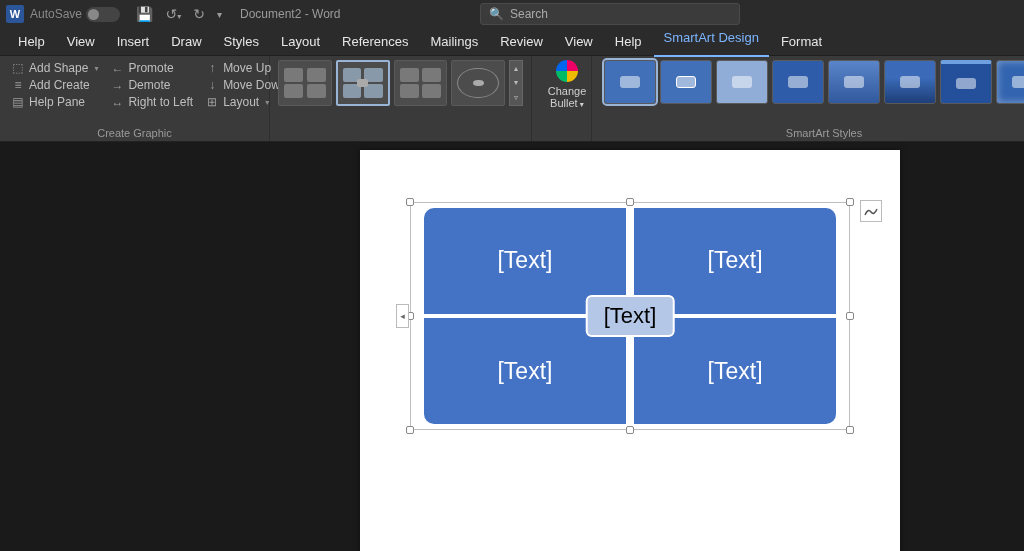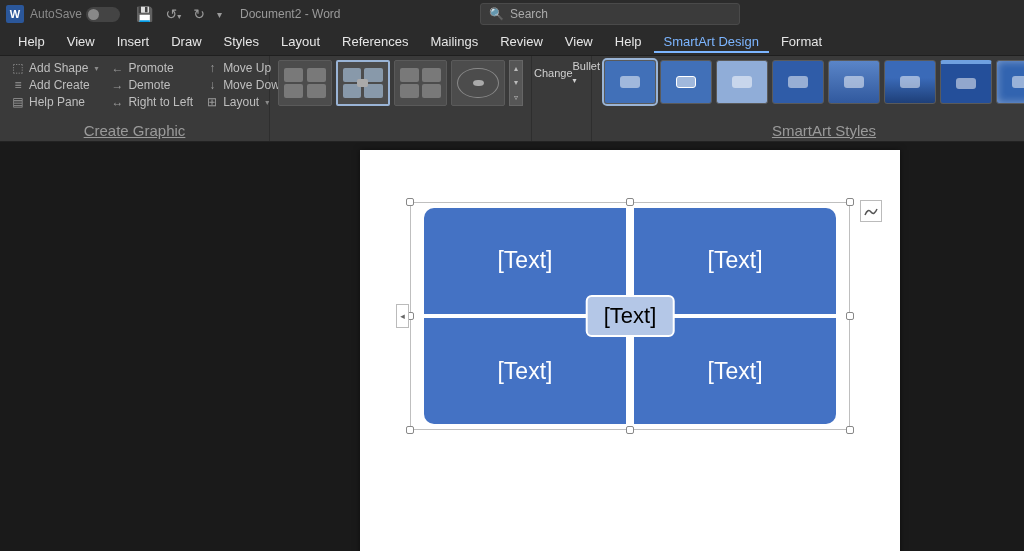--- a/index.html
+++ b/index.html
@@ -12,42 +12,42 @@
   .autosave-toggle { display: inline-flex; align-items: center; background: #444; border-radius: 9px; width: 34px; height: 15px; position: relative; margin: 0 4px; }
   .autosave-knob { width: 11px; height: 11px; background: #888; border-radius: 50%; position: absolute; left: 2px; }
   .qat-btn { color: #9a9a9a; padding: 0 6px; font-size: 14px; }
   .doc-title { color: #9a9a9a; font-size: 12px; margin-left: 12px; }
   .searchbox { position: absolute; left: 480px; top: 3px; width: 260px; height: 22px; background: #3b3b3b; border-radius: 3px; display: flex; align-items: center; padding: 0 8px; color: #aaa; font-size: 12px; border: 1px solid #4a4a4a; }
   .searchbox .mag { margin-right: 6px; font-size: 12px; }
 
   
   .menubar { height: 28px; background: #2b2b2b; display: flex; align-items: center; padding: 0 8px; gap: 2px; border-bottom: 1px solid #1f1f1f; }
   .menu-item { color: #e6e6e6; font-size: 13px; padding: 4px 10px; cursor: pointer; }
-  .menu-item.active { color: #7cb5ff; border-bottom: 2px solid #7cb5ff; padding-bottom: 2px; }
+  .menu-item.active { color: #7cb5ff; border-bottom: 2px solid #7cb5ff; padding-bottom: 10px; }
   .menu-item.secondary { color: #e5e5e5; }
 
   
   .ribbon { height: 86px; background: #3a3a3a; display: flex; align-items: stretch; border-bottom: 1px solid #222; }
   .ribbon-group { border-right: 1px solid #2e2e2e; padding: 4px 8px 2px 8px; display: flex; flex-direction: column; justify-content: space-between; }
-  .group-label { color: #9a9a9a; font-size: 15px; text-align: center; padding-top: 2px; text-decoration: underline; }
+  .group-label { color: #9a9a9a; font-size: 11px; text-align: center; padding-top: 2px; }
   .cg-rows { display: grid; grid-template-columns: auto auto auto; column-gap: 6px; row-gap: 1px; }
   .cg-btn { color: #bfbfbf; font-size: 12px; display: flex; align-items: center; gap: 4px; padding: 1px 3px; white-space: nowrap; }
   .cg-btn .ic { width: 14px; display: inline-block; text-align: center; color: #9a9a9a; font-size: 12px; }
   .cg-btn .caret { font-size: 8px; color: #8a8a8a; margin-left: 2px; }
 
   .layouts-strip { display: flex; gap: 4px; align-items: center; }
   .layout-thumb { width: 54px; height: 46px; background: #4c4c4c; border: 1px solid #5a5a5a; border-radius: 2px; display: flex; align-items: center; justify-content: center; position: relative; }
   .layout-thumb.selected { border: 2px solid #9ab4d6; }
   .thumb-inner { width: 80%; height: 70%; position: relative; }
   .thumb-q { position: absolute; width: 46%; height: 46%; background: #797979; border-radius: 2px; }
   .sel .thumb-q { background: #8899aa; }
   .thumb-center { position: absolute; width: 28%; height: 24%; background: #aaa; border-radius: 2px; left: 36%; top: 38%; }
   .layout-scroll { width: 14px; height: 46px; background: #565656; border: 1px solid #666; display: flex; flex-direction: column; align-items: center; justify-content: space-around; font-size: 8px; color: #bbb; }
 
-  .change-colors { display: flex; align-items: center; justify-content: center; width: 54px; color: #d0d0d0; font-size: 11px; line-height: 1.1; }
+  .change-colors { display: flex; flex-direction: column; align-items: center; justify-content: center; width: 54px; color: #d0d0d0; font-size: 11px; line-height: 1.1; }
   .cc-icon { width: 22px; height: 22px; border-radius: 50%; background: conic-gradient(#e06 0 90deg,#eb0 90deg 180deg,#0b6 180deg 270deg,#06e 270deg 360deg); margin-bottom: 3px; }
 
   .styles-strip { display: flex; gap: 4px; align-items: center; padding-left: 4px; }
   .style-thumb { width: 52px; height: 44px; background: #4170b8; border: 1px solid #5a5a5a; border-radius: 3px; position: relative; overflow: hidden; }
   .style-thumb.selected { outline: 2px solid #9ab4d6; }
   .st-center { position: absolute; left: 30%; top: 35%; width: 40%; height: 30%; background: rgba(255,255,255,.5); border-radius: 3px; }
   .st3 { background: #90add8; }
   .st4 { background: #2f5ca8; }
   .st5 { background: linear-gradient(#5a85c8,#31599e); }
   .st6 { background: linear-gradient(#3a6ab8 40%,#1e3f78); }

